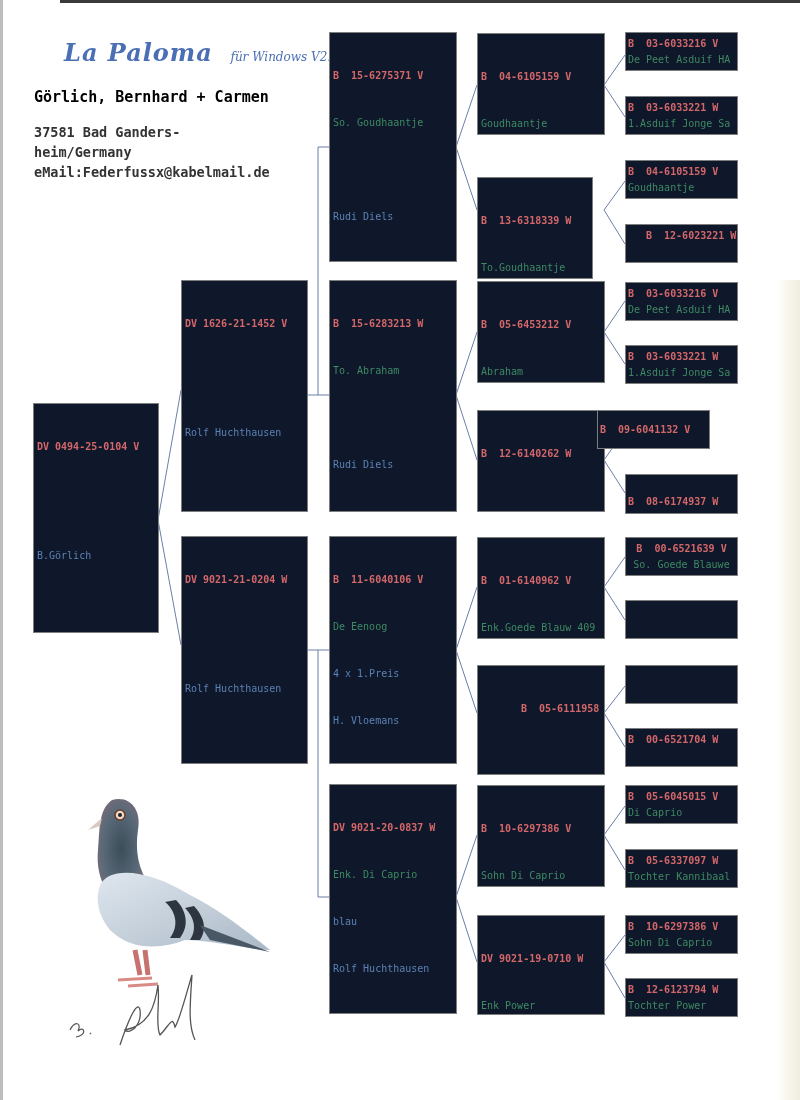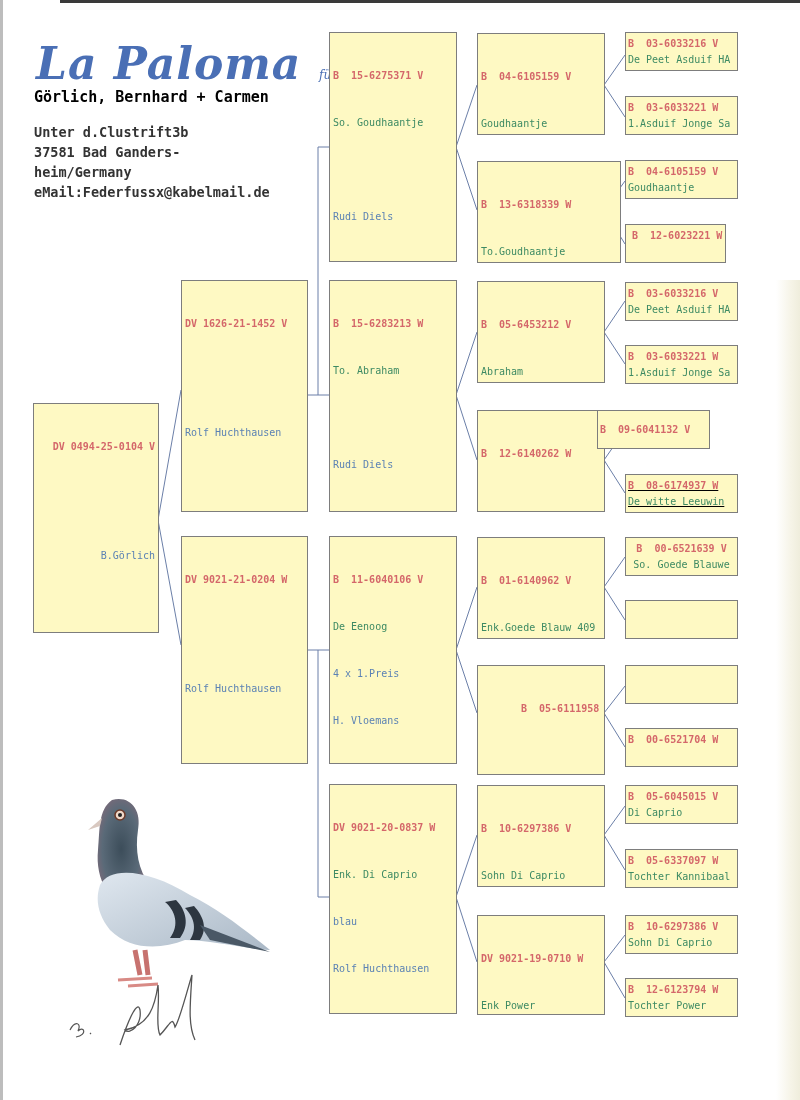--- a/index.html
+++ b/index.html
@@ -8,29 +8,29 @@
     background: #ffffff;
     font-family: "DejaVu Sans Mono", "Liberation Mono", monospace;
   }
   .scan-top { position: absolute; left: 60px; top: 0; width: 740px; height: 3px; background: #3a3a3a; }
   .scan-left { position: absolute; left: 0; top: 0; width: 3px; height: 1100px; background: #bdbdbd; }
   .scan-right { position: absolute; right: 0; top: 280px; width: 24px; height: 820px;
     background: linear-gradient(to right, #ffffff, #f6f4e8 60%, #efeddc); }
 
   .logo { position: absolute; left: 36px; top: 38px; }
   .logo-main { font-family: "DejaVu Serif", serif; font-style: italic; font-weight: bold;
-    color: #4a6fb5; font-size: 44px; letter-spacing: 1px; }
+    color: #4a6fb5; font-size: 24px; letter-spacing: 1px; margin-left: 28px; }
   .logo-sub { font-family: "DejaVu Serif", serif; font-style: italic; color: #4a6fb5;
     font-size: 12px; margin-left: 8px; }
 
   .owner-name { position: absolute; left: 34px; top: 88px; font-weight: bold; font-size: 15px; color: #000000; }
   .owner-lines { position: absolute; left: 34px; top: 122px; font-weight: bold; font-size: 13.5px; color: #333; line-height: 20px; }
   .owner-lines div { white-space: pre; }
 
-  .box { position: absolute; border: 1px solid #7d7d7d; background: #fef9c3; box-sizing: border-box;
+  .box { position: absolute; border: 1px solid #7d7d7d; background: #0f172a; box-sizing: border-box;
     padding: 4px 3px; font-size: 10px; line-height: 15.6px; white-space: pre; overflow: hidden; }
   .ring { color: #d4676a; font-weight: bold; }
   .name { color: #3d8a63; }
   .breeder { color: #5b82b4; }
   .gap { height: 15.6px; }
 
   svg.lines { position: absolute; left: 0; top: 0; width: 800px; height: 1100px; pointer-events: none; }
   svg.lines line, svg.lines polyline { stroke: #6b7fa8; stroke-width: 1; fill: none; }
 
   .pigeon { position: absolute; left: 40px; top: 790px; width: 240px; height: 240px; }
@@ -80,27 +80,26 @@
   <line x1="604" y1="962" x2="625" y2="935"></line>
   <line x1="604" y1="962" x2="625" y2="998"></line>
 </svg>
 
 <div class="logo">
   <span class="logo-main">La Paloma</span>
   <span class="logo-sub">für Windows V2.27</span>
 </div>
 <div class="owner-name">Görlich, Bernhard + Carmen</div>
 <div class="owner-lines">
-  <div>Unter d.Clustrift3b</div>
   <div>37581 Bad Ganders-</div>
   <div>heim/Germany</div>
   <div>eMail:Federfussx@kabelmail.de</div>
 </div>
 
-<div class="box" style="left:33px; top:403px; width:126px; height:230px;text-align:right;">
+<div class="box" style="left:33px; top:403px; width:126px; height:230px;">
   <div class="ring">DV 0494-25-0104 V</div>
   <div class="gap"></div><div class="gap"></div>
   <div class="breeder">B.Görlich</div>
 </div>
 
 <div class="box" style="left:181px; top:280px; width:127px; height:232px;">
   <div class="ring">DV 1626-21-1452 V</div>
   <div class="gap"></div><div class="gap"></div>
   <div class="breeder">Rolf Huchthausen</div>
 </div>
@@ -146,21 +145,21 @@
 </div>
 
 <div class="box" style="left:477px; top:33px; width:128px; height:102px;">
   <div class="ring">B  04-6105159 V</div>
   <div class="name">Goudhaantje</div>
   
   
   
   
 </div>
-<div class="box" style="left:477px; top:161px; width:144px; height:102px;">
+<div class="box" style="left:477px; top:177px; width:116px; height:102px;">
   <div class="ring">B  13-6318339 W</div>
   <div class="name">To.Goudhaantje</div>
   
   
 </div>
 <div class="box" style="left:477px; top:281px; width:128px; height:102px;">
   <div class="ring">B  05-6453212 V</div>
   <div class="name">Abraham</div>
   
   
@@ -193,25 +192,25 @@
   <div class="ring">DV 9021-19-0710 W</div>
   <div class="name">Enk Power</div>
   
   
 </div>
 
 <div id="g5">
     <div class="box" style="left: 625px; top: 32px; width: 113px; height: 39px; padding: 3px 2px; line-height: 15.5px;"><div class="ring">B  03-6033216 V</div><div class="name">De Peet Asduif HA</div></div>
     <div class="box" style="left: 625px; top: 96px; width: 113px; height: 39px; padding: 3px 2px; line-height: 15.5px;"><div class="ring">B  03-6033221 W</div><div class="name">1.Asduif Jonge Sa</div></div>
     <div class="box" style="left: 625px; top: 160px; width: 113px; height: 39px; padding: 3px 2px; line-height: 15.5px;"><div class="ring">B  04-6105159 V</div><div class="name">Goudhaantje</div></div>
-    <div class="box" style="left: 625px; top: 224px; width: 101px; height: 39px; padding: 3px 6px; line-height: 15.5px;"><div class="ring">B  12-6023221 W</div><div class="name"></div></div>
+    <div class="box" style="left: 625px; top: 224px; width: 113px; height: 39px; padding: 3px 20px; line-height: 15.5px;"><div class="ring">B  12-6023221 W</div><div class="name"></div></div>
     <div class="box" style="left: 625px; top: 282px; width: 113px; height: 39px; padding: 3px 2px; line-height: 15.5px;"><div class="ring">B  03-6033216 V</div><div class="name">De Peet Asduif HA</div></div>
     <div class="box" style="left: 625px; top: 345px; width: 113px; height: 39px; padding: 3px 2px; line-height: 15.5px;"><div class="ring">B  03-6033221 W</div><div class="name">1.Asduif Jonge Sa</div></div>
     <div class="box" style="left: 597px; top: 410px; width: 113px; height: 39px; padding: 11px 2px; line-height: 15.5px;"><div class="ring">B  09-6041132 V</div><div class="name"></div></div>
-    <div class="box" style="left: 625px; top: 474px; width: 113px; height: 39px; padding: 3px 2px; line-height: 15.5px; text-decoration: underline;"><div class="ring">B  08-6174937 W</div><div class="name">De witte Leeuwin</div></div>
+    <div class="box" style="left: 625px; top: 474px; width: 113px; height: 39px; padding: 19px 2px; line-height: 15.5px;"><div class="ring">B  08-6174937 W</div><div class="name">De witte Leeuwin</div></div>
     <div class="box" style="left: 625px; top: 537px; width: 113px; height: 39px; padding: 3px 2px; line-height: 15.5px; text-align: center;"><div class="ring">B  00-6521639 V</div><div class="name">So. Goede Blauwe</div></div>
     <div class="box" style="left: 625px; top: 600px; width: 113px; height: 39px; padding: 3px 2px; line-height: 15.5px;"><div class="ring"></div><div class="name"></div></div>
     <div class="box" style="left: 625px; top: 665px; width: 113px; height: 39px; padding: 3px 2px; line-height: 15.5px;"><div class="ring"></div><div class="name"></div></div>
     <div class="box" style="left: 625px; top: 728px; width: 113px; height: 39px; padding: 3px 2px; line-height: 15.5px;"><div class="ring">B  00-6521704 W</div><div class="name"></div></div>
     <div class="box" style="left: 625px; top: 785px; width: 113px; height: 39px; padding: 3px 2px; line-height: 15.5px;"><div class="ring">B  05-6045015 V</div><div class="name">Di Caprio</div></div>
     <div class="box" style="left: 625px; top: 849px; width: 113px; height: 39px; padding: 3px 2px; line-height: 15.5px;"><div class="ring">B  05-6337097 W</div><div class="name">Tochter Kannibaal</div></div>
     <div class="box" style="left: 625px; top: 915px; width: 113px; height: 39px; padding: 3px 2px; line-height: 15.5px;"><div class="ring">B  10-6297386 V</div><div class="name">Sohn Di Caprio</div></div>
     <div class="box" style="left: 625px; top: 978px; width: 113px; height: 39px; padding: 3px 2px; line-height: 15.5px;"><div class="ring">B  12-6123794 W</div><div class="name">Tochter Power</div></div>
   </div>
 

